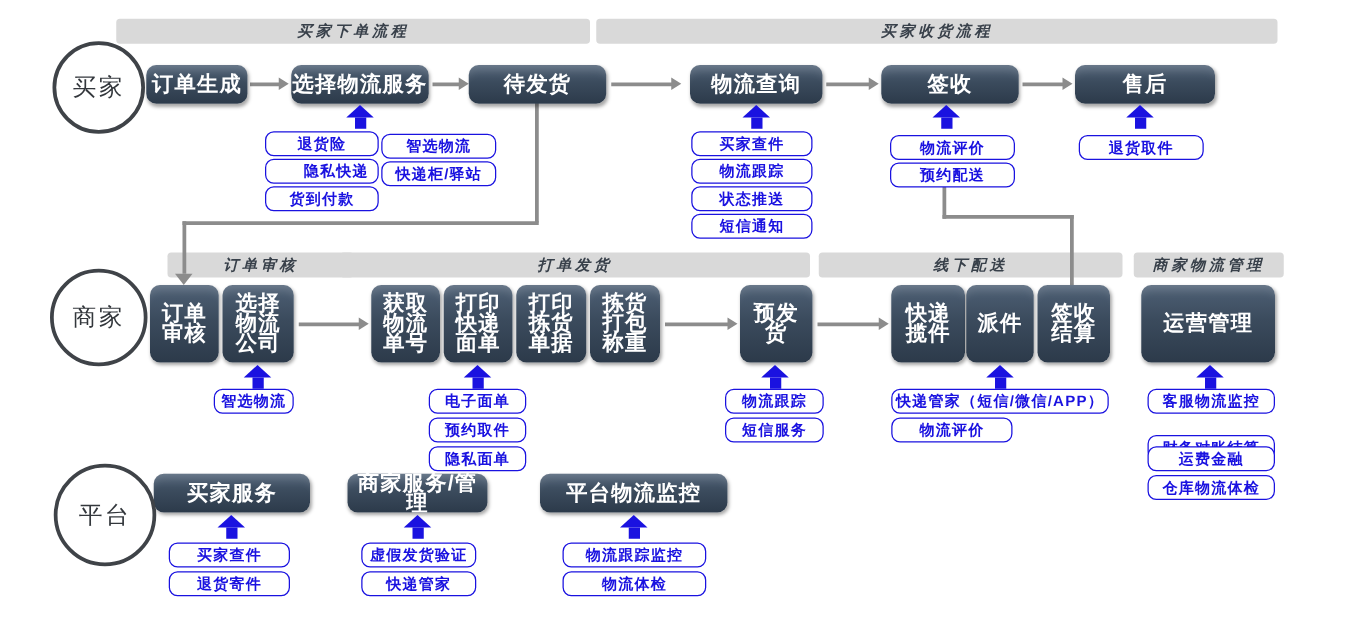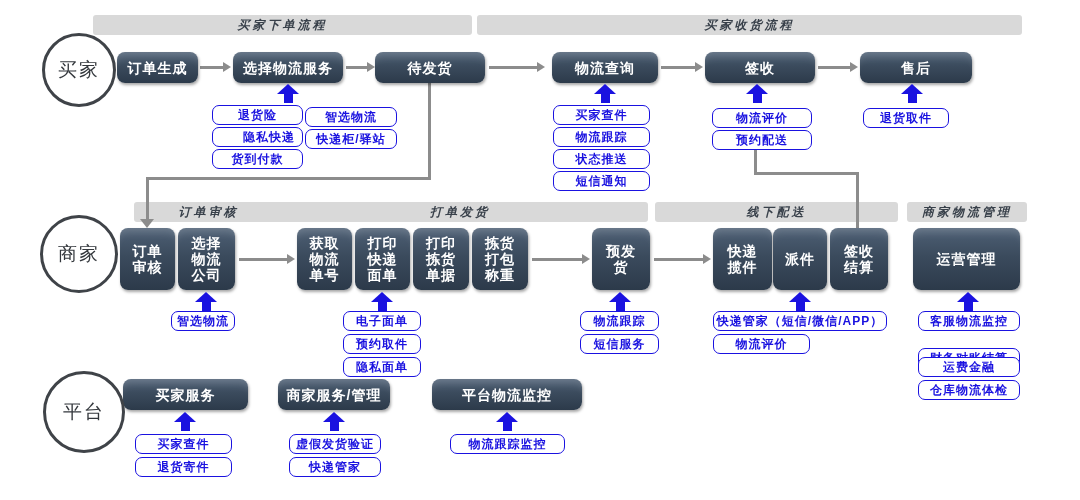--- a/index.html
+++ b/index.html
@@ -14,21 +14,21 @@
   
   .circle{position:absolute;border:3px solid #3f4348;border-radius:50%;background:#fff;z-index:3;
           display:flex;align-items:center;justify-content:center;
           font-size:19px;color:#33373c;letter-spacing:2px;}
 
   
   .box{position:absolute;z-index:2;border-radius:8px;color:#fff;
        background:linear-gradient(180deg,#4e6075 0%,#3b4b5d 45%,#2c3a4a 100%);
        box-shadow:inset 0 10px 8px -6px rgba(255,255,255,.18), 1px 2px 3px rgba(0,0,0,.35);
        display:flex;align-items:center;justify-content:center;text-align:center;
-       font-size:14px;font-weight:bold;letter-spacing:1px;line-height:16px;white-space:pre-line;}
+       font-size:17px;font-weight:bold;letter-spacing:1px;line-height:16px;white-space:pre-line;}
 
   
   .tag{position:absolute;height:20px;z-index:2;background:#fff;border:1.5px solid #1a12e0;border-radius:7px;
        box-sizing:border-box;display:flex;align-items:center;justify-content:center;
        font-size:12px;color:#1a12e0;font-weight:bold;letter-spacing:1px;white-space:nowrap;}
   .tag.italic{}
 
   
   .uparrow{position:absolute;width:22px;height:19px;z-index:2;}
   .uparrow .head{width:0;height:0;margin:0 auto;
@@ -120,21 +120,21 @@
   <div class="tag" style="left:212px;top:127px;width:91px;padding-left:23px;">隐私快递</div>
   <div class="tag" style="left:212px;top:149px;width:91px;">货到付款</div>
   <div class="tag" style="left:305px;top:107px;width:92px;">智选物流</div>
   <div class="tag" style="left:305px;top:129px;width:92px;">快递柜/驿站</div>
   <div class="tag" style="left:553px;top:105px;width:97px;">买家查件</div>
   <div class="tag" style="left:553px;top:127px;width:97px;">物流跟踪</div>
   <div class="tag" style="left:553px;top:149px;width:97px;">状态推送</div>
   <div class="tag italic" style="left:553px;top:171px;width:97px;">短信通知</div>
   <div class="tag" style="left:712px;top:108px;width:100px;">物流评价</div>
   <div class="tag" style="left:712px;top:130px;width:100px;">预约配送</div>
-  <div class="tag" style="left:863px;top:108px;width:86px;">退货取件</div>
+  <div class="tag" style="left:863px;top:108px;width:100px;">退货取件</div>
 
   <div class="box" style="left:120px;top:228px;width:55px;height:62px;">订单
 审核</div>
   <div class="box" style="left:178px;top:228px;width:57px;height:62px;">选择
 物流
 公司</div>
   <div class="box" style="left:297px;top:228px;width:55px;height:62px;">获取
 物流
 单号</div>
   <div class="box" style="left:355px;top:228px;width:55px;height:62px;">打印
@@ -217,14 +217,15 @@
   <div class="uparrow" style="left:496px;top:412px;">
       <div class="head"></div>
       <div class="stem"></div>
     </div>
 
   <div class="tag" style="left:135px;top:434px;width:97px;">买家查件</div>
   <div class="tag" style="left:135px;top:457px;width:97px;">退货寄件</div>
   <div class="tag" style="left:289px;top:434px;width:92px;">虚假发货验证</div>
   <div class="tag" style="left:289px;top:457px;width:92px;">快递管家</div>
   <div class="tag" style="left:450px;top:434px;width:115px;">物流跟踪监控</div>
+  <div class="tag" style="left:450px;top:457px;width:115px;">物流体检</div>
 
 </div>
 
 </body></html>

